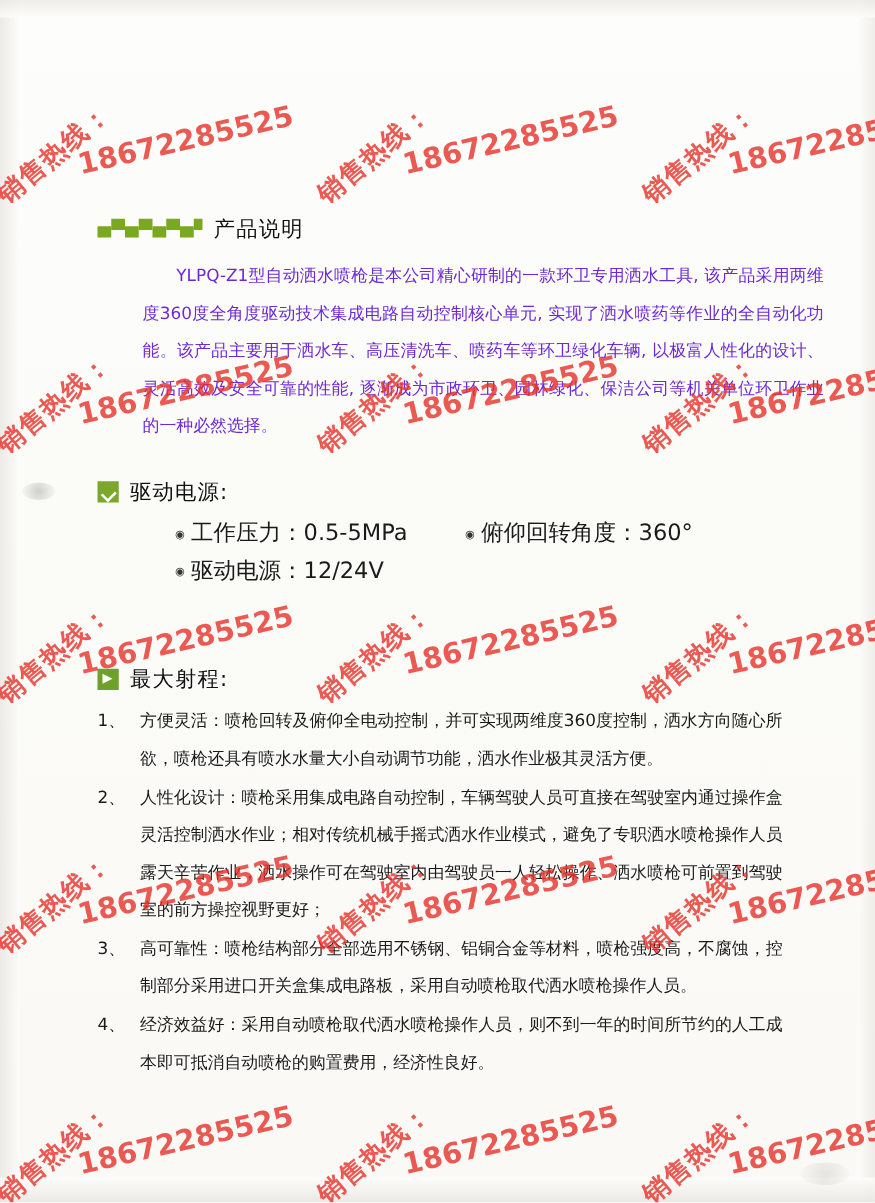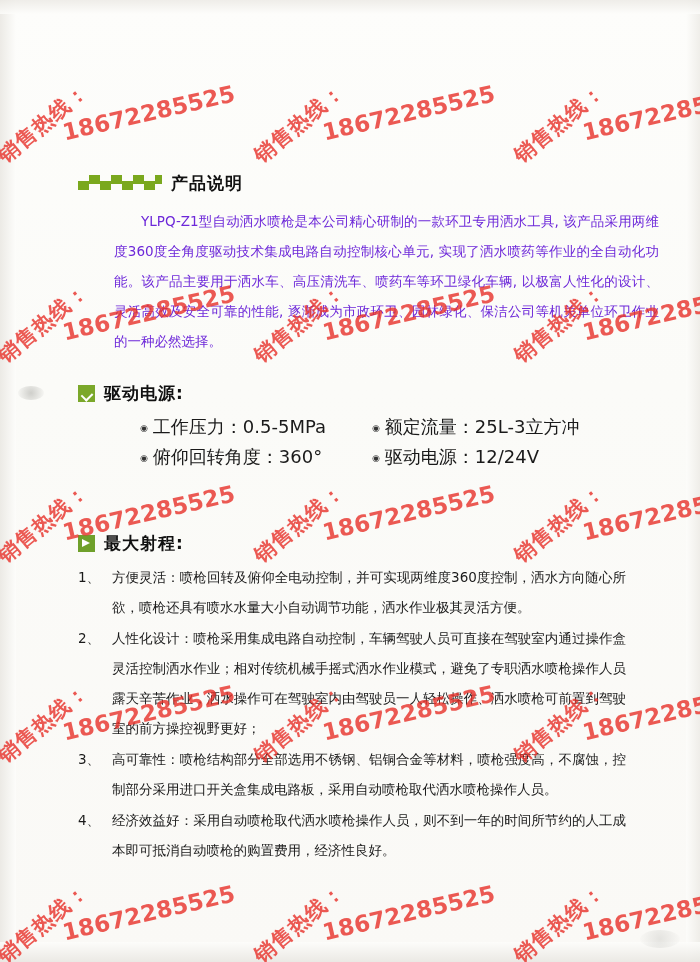--- a/index.html
+++ b/index.html
@@ -63,21 +63,21 @@
   }
 
   .section-head {
     display: flex;
     align-items: center;
     gap: 9px;
   }
 
   .head-title {
     font-size: 17px;
-    font-weight: bold;
+    font-weight: normal;
     color: #111;
     letter-spacing: 1px;
     font-family: "DejaVu Sans", "Liberation Sans", sans-serif;
   }
 
   
   .zigzag {
     width: 84px;
     height: 22px;
     position: relative;
@@ -230,21 +230,20 @@
 
   <div id="product-body">YLPQ-Z1型自动洒水喷枪是本公司精心研制的一款环卫专用洒水工具, 该产品采用两维度360度全角度驱动技术集成电路自动控制核心单元, 实现了洒水喷药等作业的全自动化功能。该产品主要用于洒水车、高压清洗车、喷药车等环卫绿化车辆, 以极富人性化的设计、灵活高效及安全可靠的性能, 逐渐成为市政环卫、园林绿化、保洁公司等机关单位环卫作业的一种必然选择。</div>
 
   <div class="section-head" id="sec-params-head">
     <span class="green-square"></span>
     <span class="head-title">驱动电源:</span>
   </div>
 
   <div id="params-grid">
     <span class="param">工作压力：0.5-5MPa</span>
-    <span class="param">额定流量：25L-3立方冲</span>
     <span class="param">俯仰回转角度：360°</span>
     <span class="param">驱动电源：12/24V</span>
   </div>
 
   <div class="section-head" id="sec-features-head">
     <span class="green-arrow"></span>
     <span class="head-title">最大射程:</span>
   </div>
 
   <div id="features-list">

